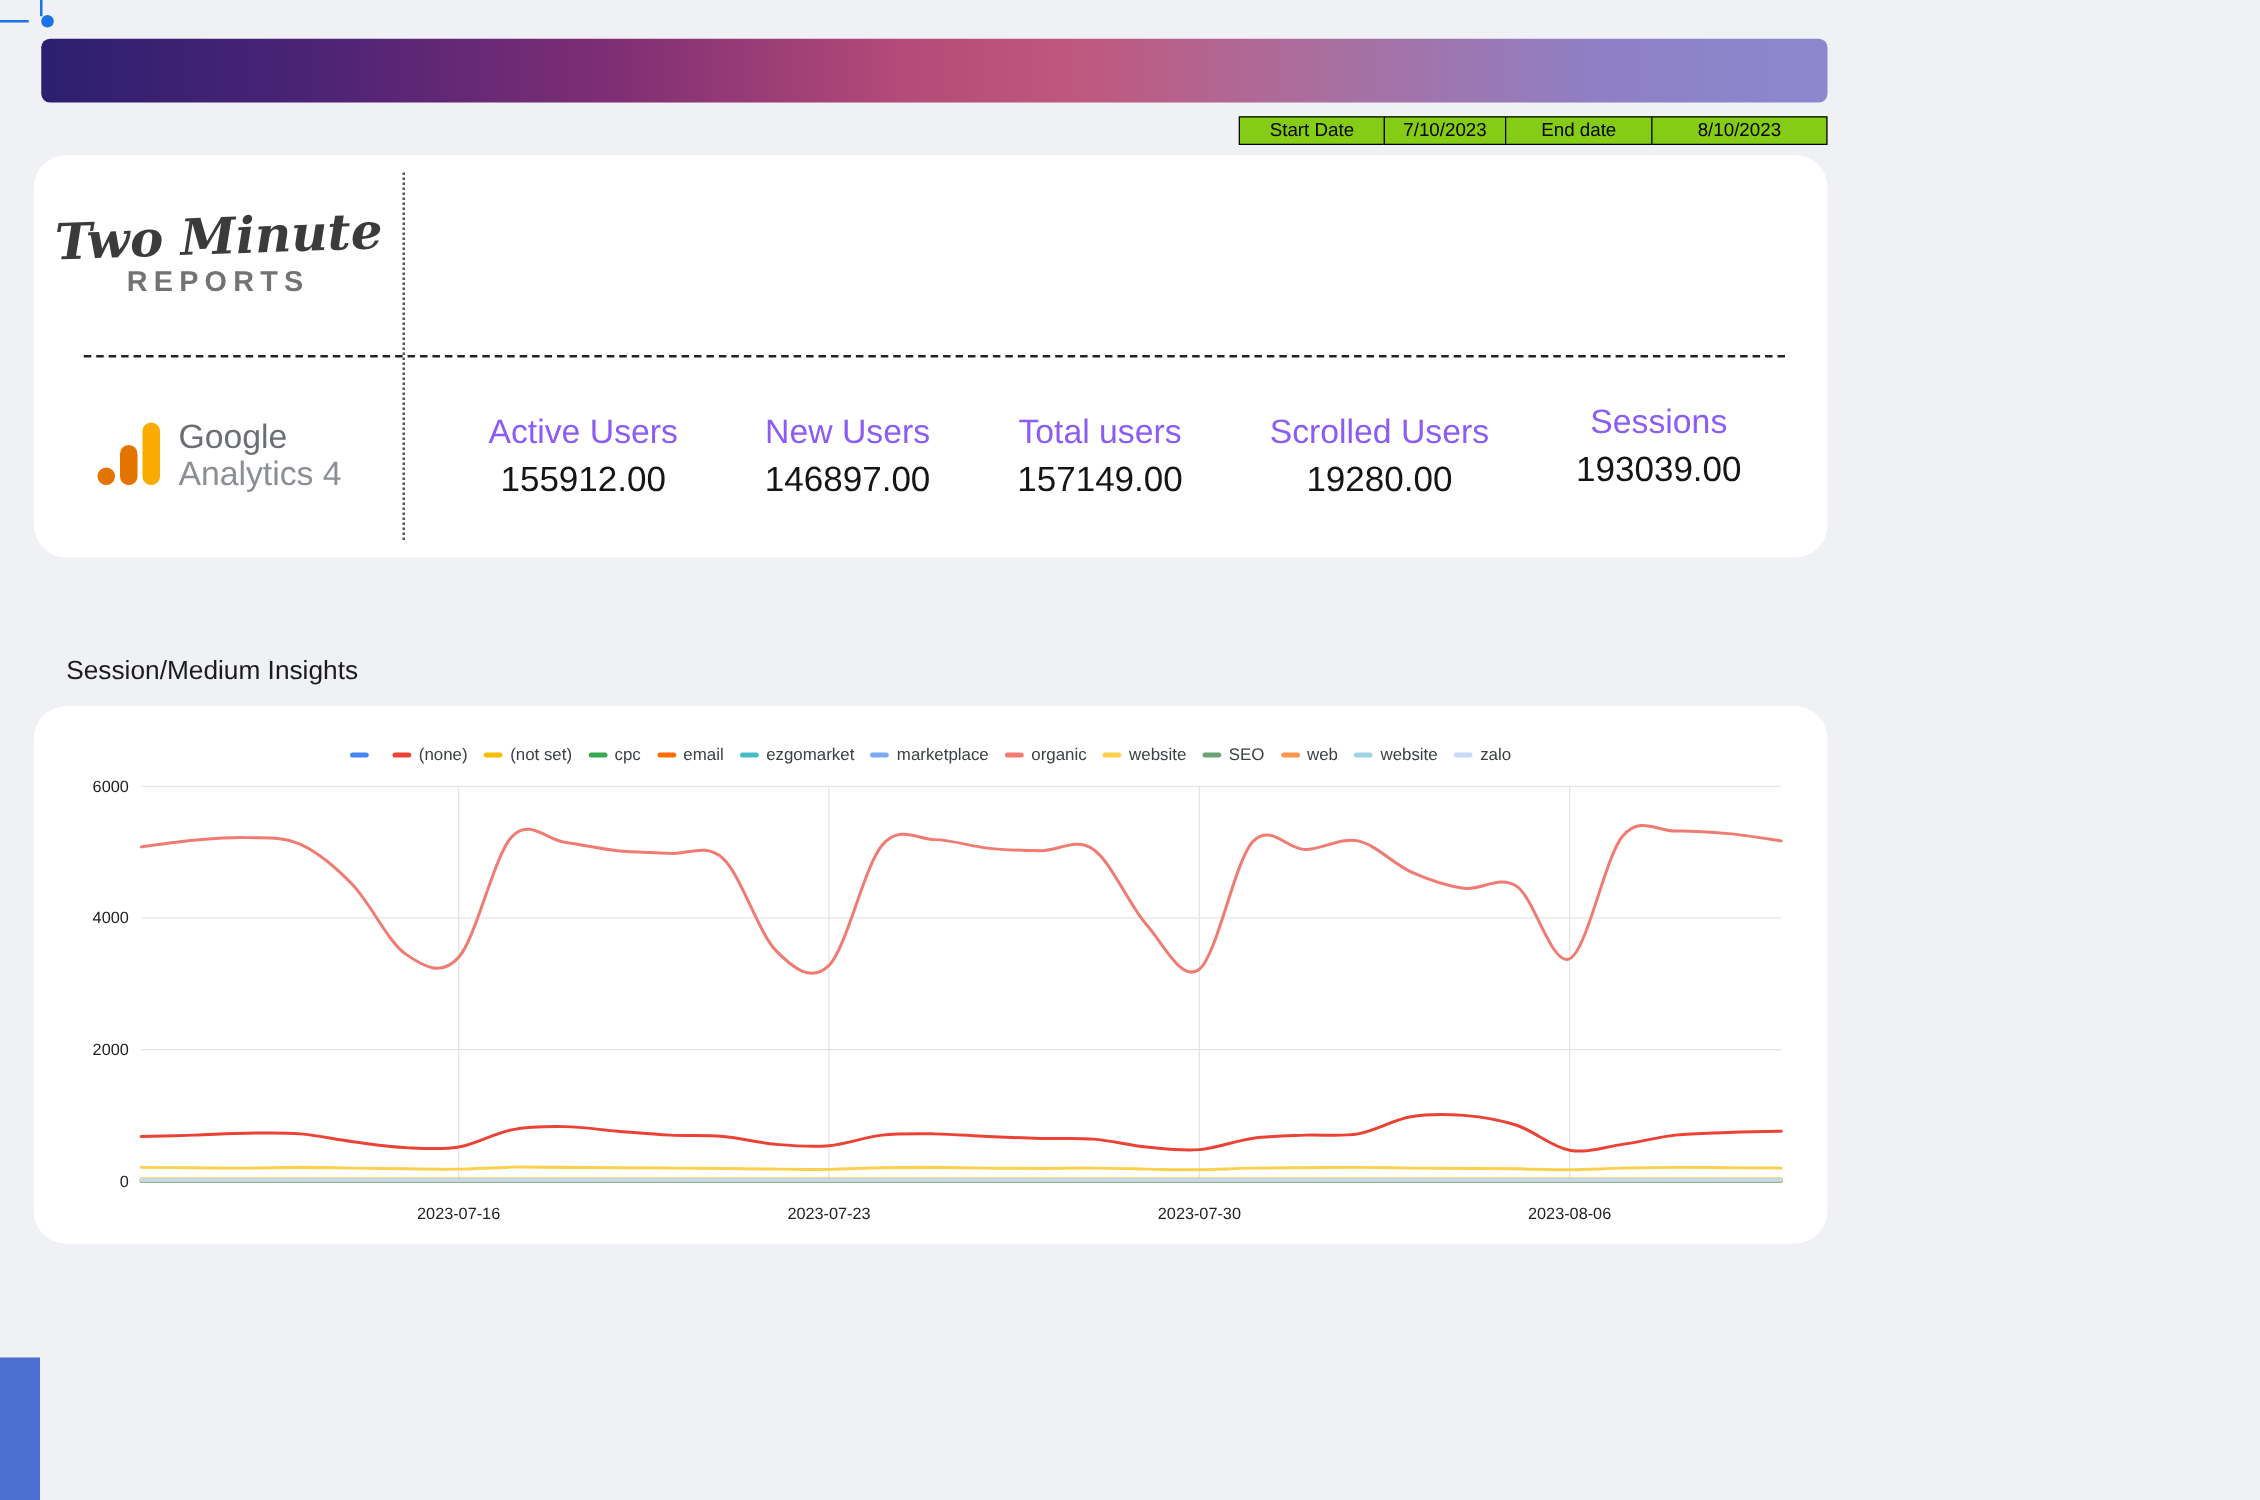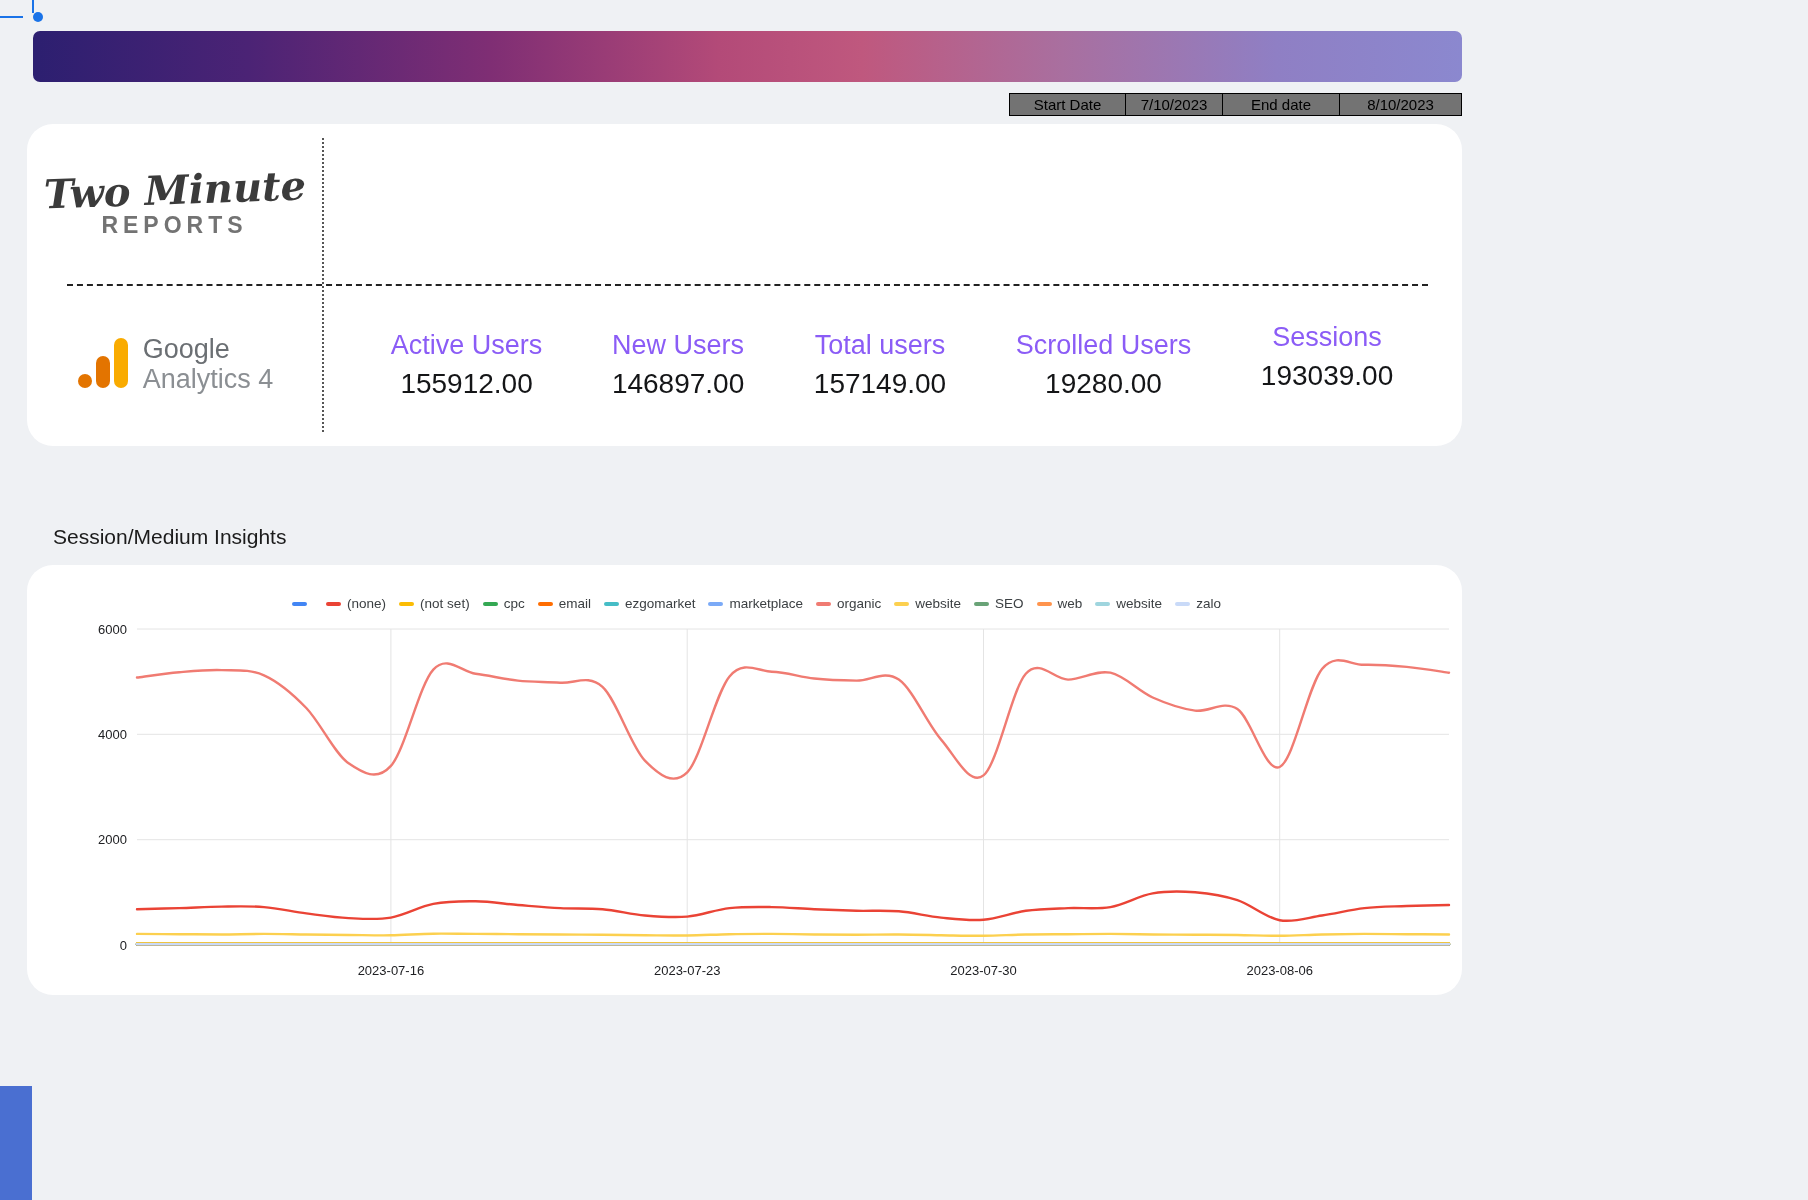--- a/index.html
+++ b/index.html
@@ -20,26 +20,26 @@
   .anchor-v{position:absolute;left:32px;top:0;height:13px;border-left:2px solid var(--accent);}
   .anchor-dot{position:absolute;left:33px;top:12px;width:10px;height:10px;border-radius:50%;background:var(--accent);}
 
   
   .banner{position:absolute;left:33px;top:31px;width:1429px;height:51px;border-radius:7px;}
 
   
   .date-table{position:absolute;top:93px;right:346px;display:flex;background:#fff;}
   .date-cell{
     border:1px solid #000;margin-left:-1px;height:23px;display:flex;align-items:center;justify-content:center;
-    font-size:15px;color:#000;background:#737373;
+    font-size:15px;color:#000;background:#84cc16;
   }
   .date-cell:nth-child(1){width:117px;margin-left:0;}
   .date-cell:nth-child(2){width:98px;}
   .date-cell:nth-child(3){width:118px;}
-  .date-cell:nth-child(4){width:123px;}
+  .date-cell:nth-child(4){width:141px;}
 
   .card{position:absolute;background:#fff;border-radius:26px;}
 
   
   .header-card{left:27px;top:124px;width:1435px;height:322px;}
   .v-div{position:absolute;left:295px;top:14px;bottom:14px;border-left:2px dotted #555;}
   .h-div{position:absolute;top:160px;left:40px;right:34px;border-top:2px dashed #222;}
 
   .tmr{position:absolute;left:0;top:0;width:295px;height:160px;display:flex;flex-direction:column;align-items:center;justify-content:center;}
   .tmr-script{font-family:"DejaVu Serif",serif;font-style:italic;font-weight:700;font-size:40px;color:#3b3b3b;transform:rotate(-2deg);line-height:1;}
@@ -55,21 +55,21 @@
 
   .metrics{position:absolute;left:295px;top:160px;right:0;height:162px;display:flex;align-items:center;justify-content:space-around;padding:0 34px;}
   .metric{text-align:center;}
   .metric:last-child{transform:translateY(-8px);}
   .m-label{font-size:27px;color:#8b5cf6;margin-bottom:7px;}
   .m-value{font-size:28px;color:#141517;font-weight:500;}
 
   .section-title{position:absolute;left:53px;top:525px;margin:0;font-size:21px;font-weight:500;color:#1b1b1b;}
 
   
-  .chart-card{left:27px;top:565px;width:1435px;height:430px;padding-left:24px;}
+  .chart-card{left:27px;top:565px;width:1435px;height:430px;}
   .legend{display:flex;justify-content:center;align-items:center;gap:13px;padding-top:31px;font-size:13.5px;color:#3c4043;flex-wrap:nowrap;}
   .legend-item{display:flex;align-items:center;gap:6px;white-space:nowrap;}
   .swatch{width:15px;height:4px;border-radius:2px;display:inline-block;}
   #chart{margin-top:4px;padding-left:14px;}
   .ax{font-size:13px;fill:#202124;font-family:"Liberation Sans",sans-serif;}
 
   .bottom-bar{position:absolute;left:0;top:1086px;width:32px;height:114px;}
 </style>
 </head>
 <body>

